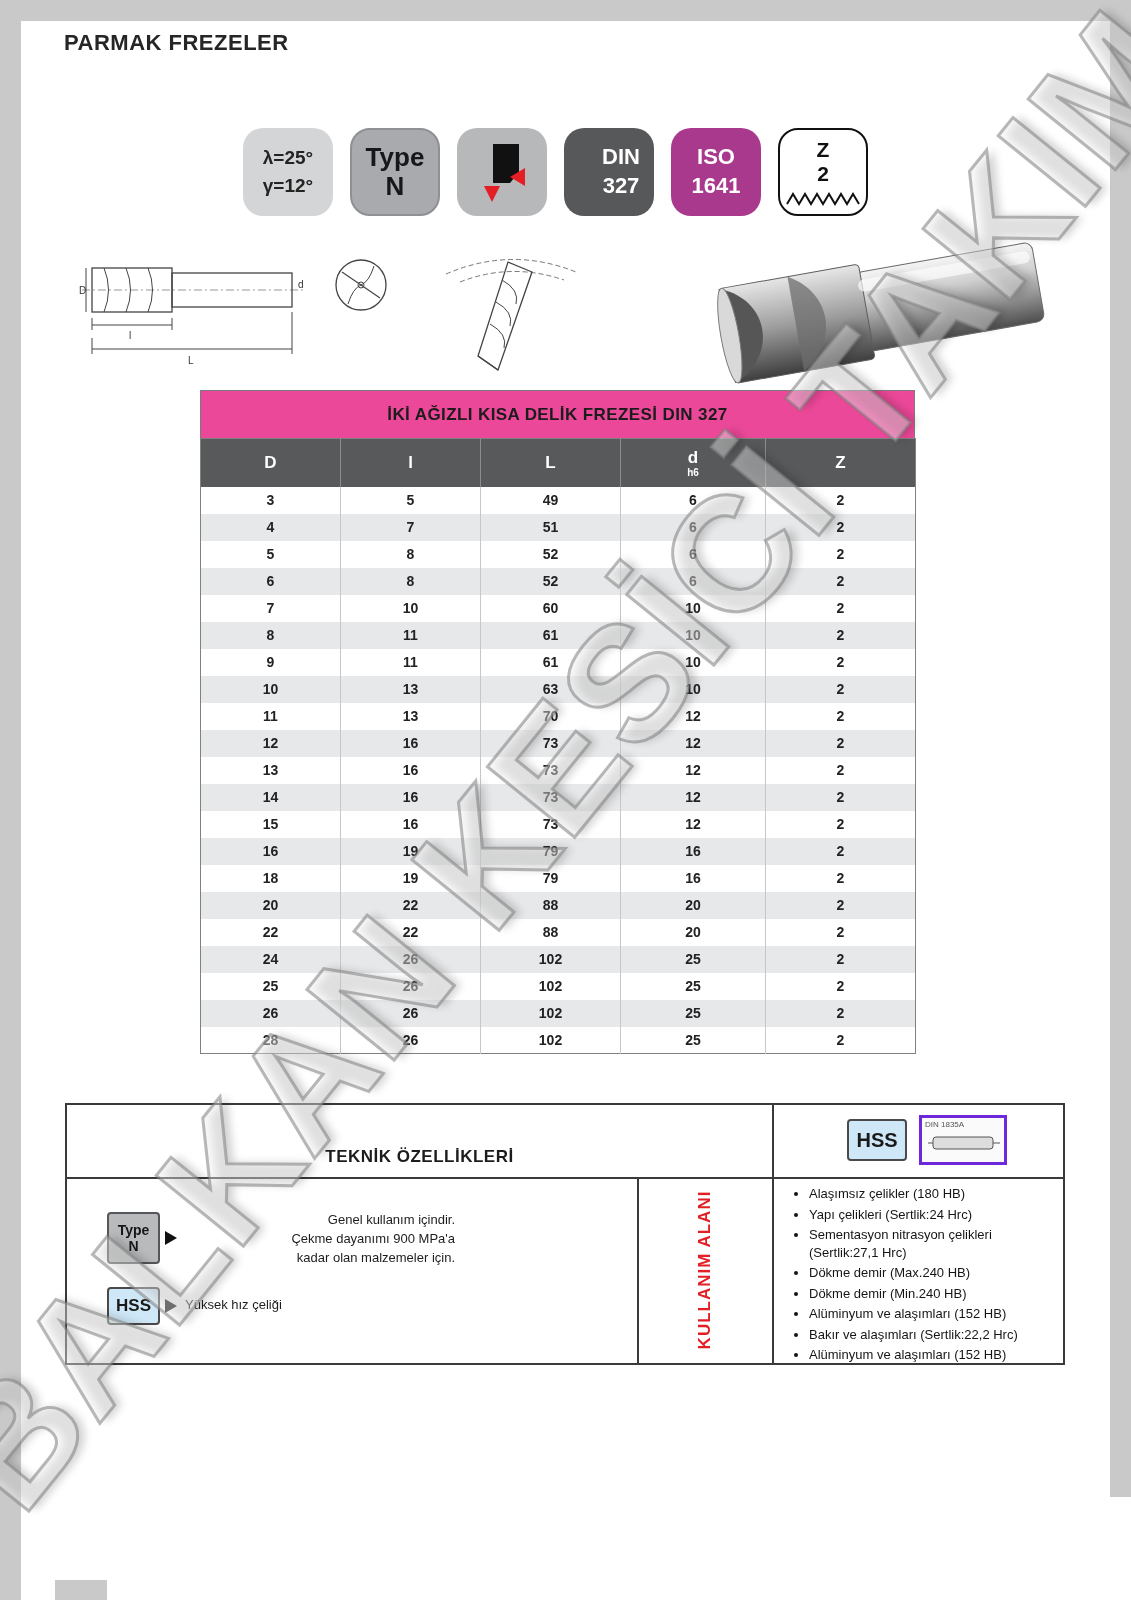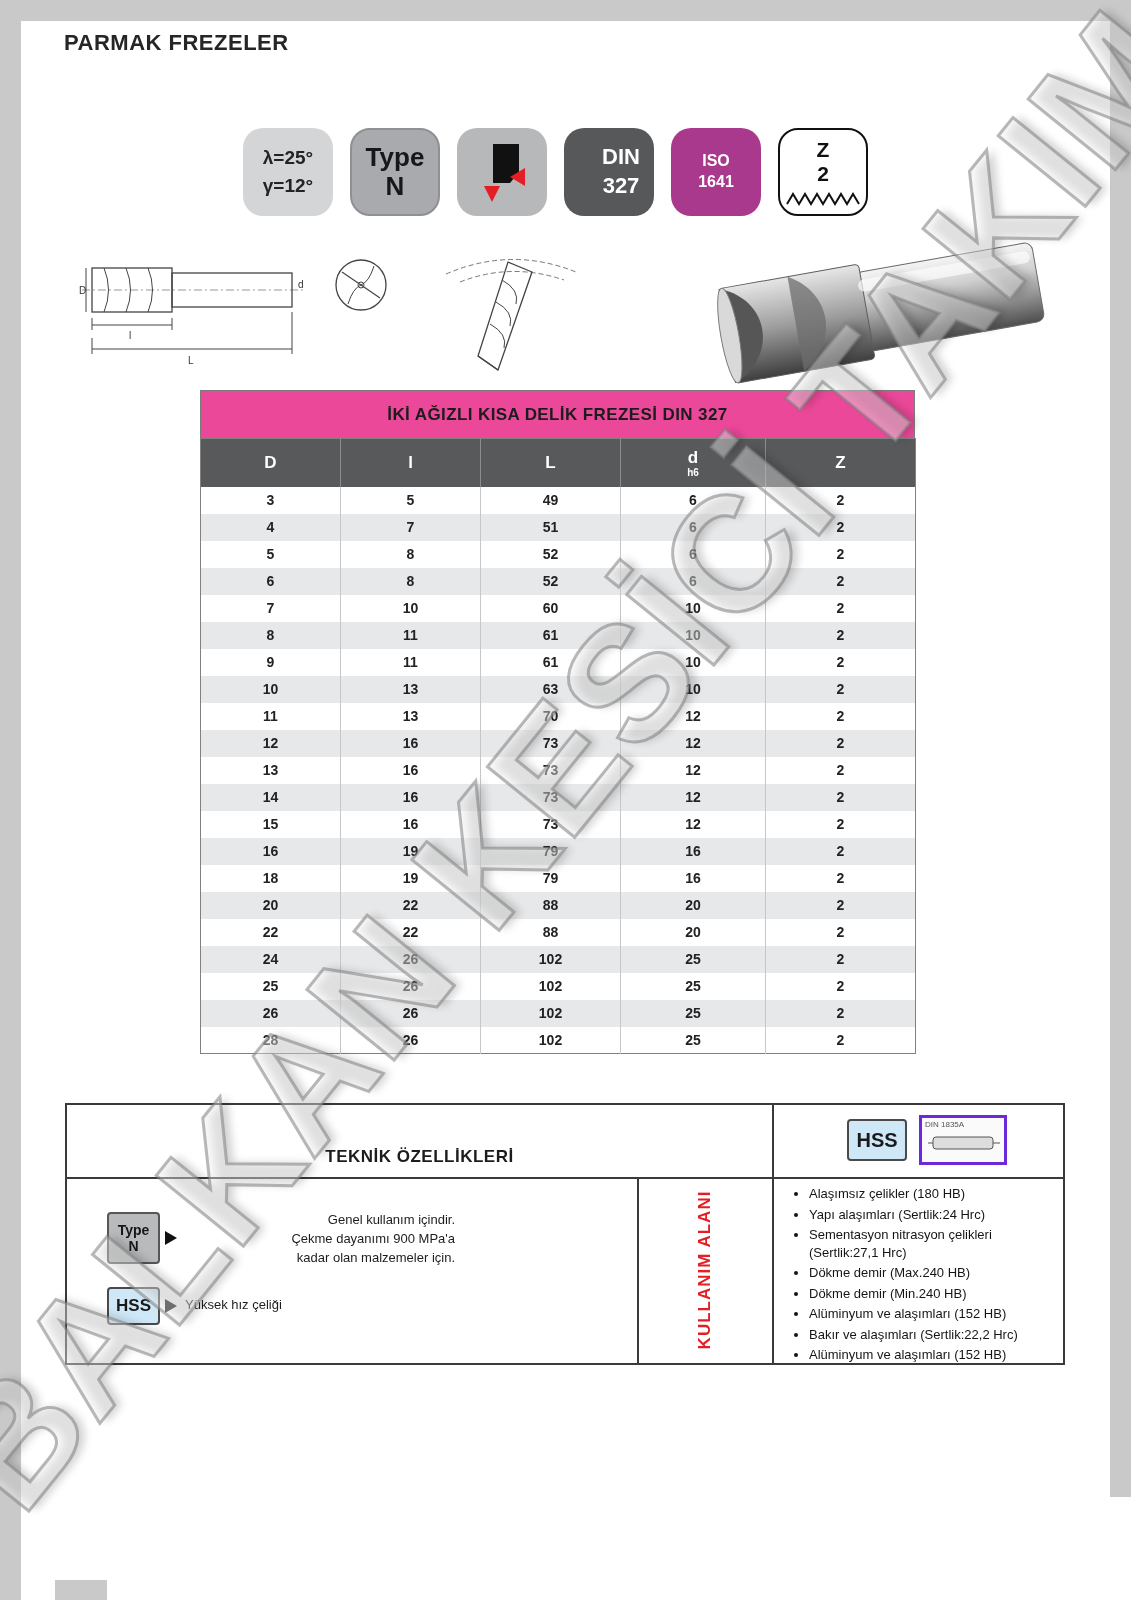--- a/index.html
+++ b/index.html
@@ -14,21 +14,21 @@
 
   .page-title { position:absolute; left:64px; top:30px; font-size:22px; font-weight:bold; letter-spacing:0.5px; color:#262626; }
 
   
   .badges { position:absolute; left:243px; top:128px; height:88px; display:flex; gap:17px; }
   .badge { width:90px; height:88px; border-radius:20px; display:flex; flex-direction:column; align-items:center; justify-content:center; font-weight:bold; }
   .badge-angles { background:#d4d5d7; color:#232323; font-size:19px; line-height:1.5; }
   .badge-type { background:#a8aaad; border:2px solid #8e9093; color:#17171a; font-size:26px; line-height:1.1; }
   .badge-icon { background:#b7b8ba; }
   .badge-din { background:#57585a; color:#fff; font-size:22px; line-height:1.3;padding-left:24px; }
-  .badge-iso { background:#a9398d; color:#fff; font-size:16px; line-height:1.3;align-items:center; }
+  .badge-iso { background:#a9398d; color:#fff; font-size:22px; line-height:1.3;align-items:center; }
   .badge-z { background:#fff; border:2px solid #111; color:#111; font-size:21px; line-height:1.15; justify-content:flex-start; padding-top:8px; }
   .badge-z svg { margin-top:6px; }
 
   
   .drawing { position:absolute; z-index:5; }
   .drawing svg { display:block; }
   .dwg-side { left:78px; top:246px; }
   .dwg-front { left:330px; top:254px; }
   .dwg-cut { left:436px; top:244px; }
   .tool-photo { left:712px; top:232px; }
@@ -398,21 +398,21 @@
     <div class="small-badge hss-small">HSS</div>
     <div class="arrow-right arrow-hss"></div>
     <div class="hss-text">Yüksek hız çeliği</div>
 
     <div class="usage-title-wrap">
       <span>KULLANIM ALANI</span>
     </div>
 
     <ul class="usage-list">
         <li>Alaşımsız çelikler (180 HB)</li>
-        <li>Yapı alaşımları (Sertlik:24 Hrc)</li>
+        <li>Yapı çelikleri (Sertlik:24 Hrc)</li>
         <li>Sementasyon nitrasyon çelikleri (Sertlik:27,1 Hrc)</li>
         <li>Dökme demir (Max.240 HB)</li>
         <li>Dökme demir (Min.240 HB)</li>
         <li>Alüminyum ve alaşımları (152 HB)</li>
         <li>Bakır ve alaşımları (Sertlik:22,2 Hrc)</li>
         <li>Alüminyum ve alaşımları (152 HB)</li>
       </ul>
   </div>
 
   <div class="watermark">BALKAN KESİCİ TAKIM</div>

